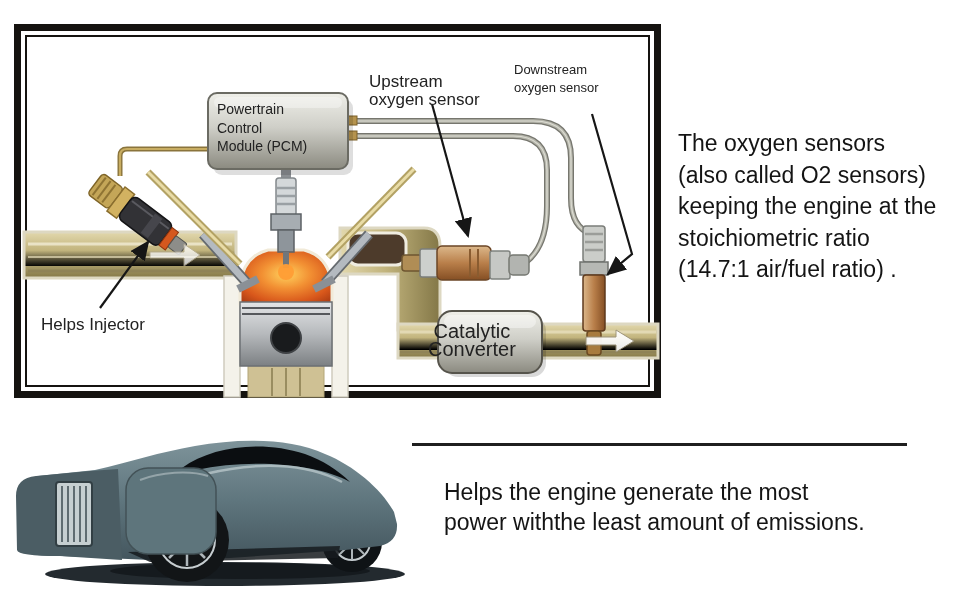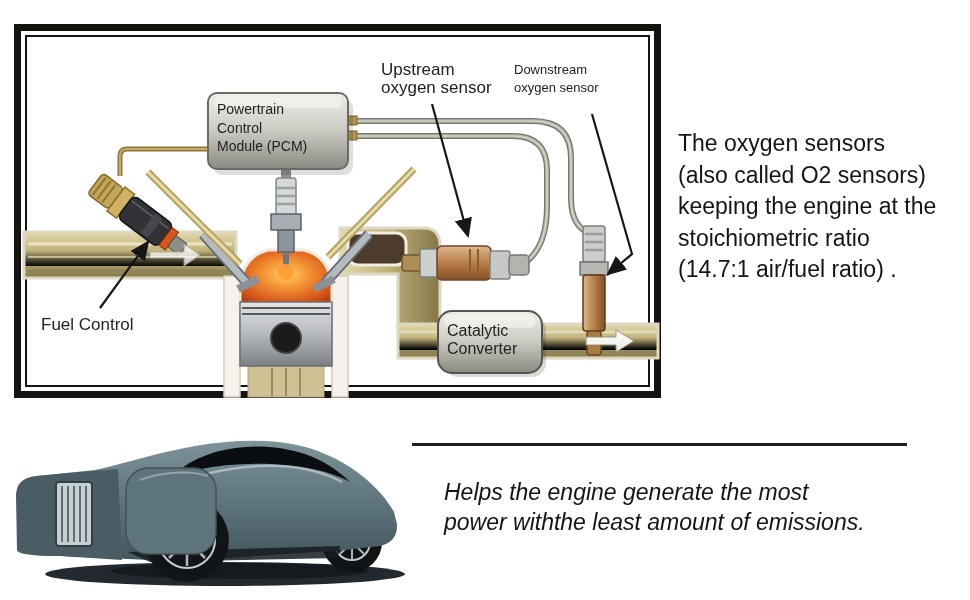--- a/index.html
+++ b/index.html
@@ -1,26 +1,26 @@
 <!DOCTYPE html>
 <html><head>
 <meta charset="utf-8">
 <style>
   html,body{margin:0;padding:0;background:#ffffff;}
   body{width:970px;height:600px;position:relative;overflow:hidden;
        font-family:"Liberation Sans",sans-serif;color:#1b1b1b;}
   .abs{position:absolute;}
   .lbl{white-space:pre-line;color:#222;z-index:5;}
   #pcm-label{left:217px;top:100px;font-size:14px;line-height:18.5px;}
-  #upstream-label{left:369px;top:61px;font-size:17px;line-height:18px;margin-left:12px;}
+  #upstream-label{left:369px;top:73px;font-size:17px;line-height:18px;}
   #downstream-label{left:514px;top:61px;font-size:13px;line-height:18px;}
   #fuel-injector-label{left:41px;top:315px;font-size:17px;}
-  #catalytic-label{left:447px;top:322px;font-size:16px;line-height:18px;}
+  #catalytic-label{left:428px;top:322px;font-size:20px;line-height:18px;text-align:center;}
   #side-paragraph{left:678px;top:128px;font-size:23px;line-height:31.5px;color:#141414;width:300px;}
-  #bottom-paragraph{left:444px;top:477px;font-size:23px;line-height:30px;color:#141414;width:520px;font-style:italic;}
+  #bottom-paragraph{left:444px;top:477px;font-size:23px;line-height:30px;color:#141414;width:520px;}
   #divider{left:412px;top:443px;width:495px;height:3px;background:#1f1f1f;z-index:4;}
   #diagram-svg{left:0;top:0;z-index:1;}
 </style>
 </head>
 <body>
 
 <svg id="diagram-svg" class="abs" width="970" height="600" viewBox="0 0 970 600">
   <defs>
     <linearGradient id="pipeH" x1="0" y1="0" x2="0" y2="1">
       <stop offset="0" stop-color="#e2d8ad"></stop>
@@ -250,21 +250,21 @@
   </g>
 </svg>
 
 <div id="pcm-label" class="abs lbl">Powertrain
 Control
 Module (PCM)</div>
 <div id="upstream-label" class="abs lbl">Upstream
 oxygen sensor</div>
 <div id="downstream-label" class="abs lbl">Downstream
 oxygen sensor</div>
-<div id="fuel-injector-label" class="abs lbl">Fuel Control</div>
+<div id="fuel-injector-label" class="abs lbl">Helps Injector</div>
 <div id="catalytic-label" class="abs lbl">Catalytic
 Converter</div>
 
 <div id="side-paragraph" class="abs lbl">The oxygen sensors
 (also called O2 sensors)
 keeping the engine at the
 stoichiometric ratio
 (14.7:1 air/fuel ratio) .</div>
 
 <div id="divider" class="abs"></div>

